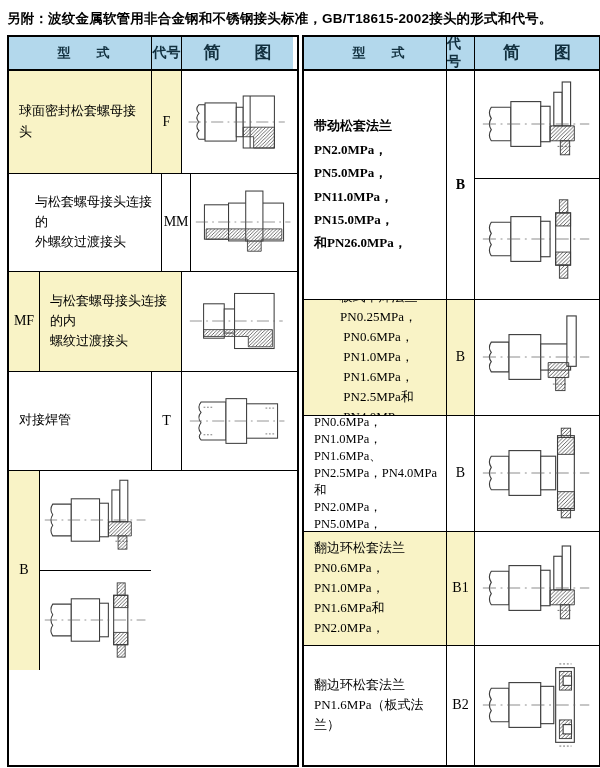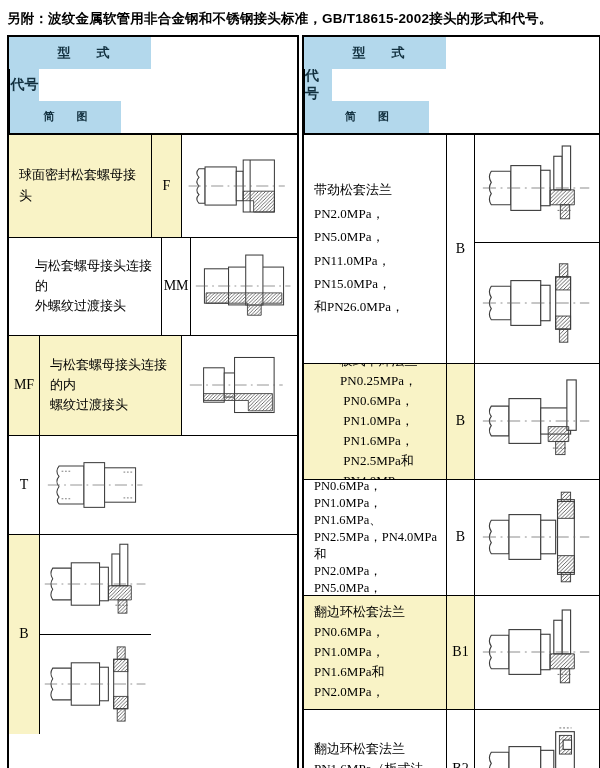--- a/index.html
+++ b/index.html
@@ -11,33 +11,33 @@
   .title{
     font-family:"Liberation Sans","DejaVu Sans",sans-serif;
     font-weight:bold;font-size:13.5px;line-height:1.3;
     padding:10px 4px 7px 7px;letter-spacing:.2px;border-radius:8px;
   }
   .tables{display:flex;gap:3px;margin-left:7px;}
   .tbl{border:2px solid #000;background:#fff;}
   .tbl-left{width:288px;}
   .tbl-right{width:299px;}
   .row{display:flex;border-top:1px solid #000;}
-  .row:first-child{border-top:none;flex-direction:column;}
+  .row:first-child{border-top:none;}
   .row.hdr-row{border-bottom:1px solid #000;}
   .cell{box-sizing:border-box;border-left:1px solid #000;overflow:hidden;}
   .cell:first-child{border-left:none;}
   
   .tbl-left  .c-type{width:142px;} .tbl-left  .c-code{width:30px;} .tbl-left  .c-diag{width:112px;}
   .tbl-right .c-type{width:142px;} .tbl-right .c-code{width:28px;} .tbl-right .c-diag{width:125px;}
   
   .hdr{background:#b3d8ec;height:32px;display:flex;align-items:center;justify-content:center;
-       font-size:11px;font-weight:bold;color:#12303f;}
+       font-size:17px;font-weight:bold;color:#12303f;}
   
   .l1{height:95px;} .l2{height:102px;} .l3{height:97px;padding-left:16px;} .l4{height:99px;} .l5{height:98px;} .l6{height:199px;}
-  .r1{height:228px;} .r2{height:115px;text-align:center;} .r3{height:115px;} .r4{height:113px;} .r5{height:119px;}
+  .r1{height:228px;font-weight:bold;} .r2{height:115px;text-align:center;} .r3{height:115px;} .r4{height:113px;} .r5{height:119px;}
   .c-type{display:flex;align-items:center;padding:4px 3px 4px 10px;font-size:13px;}
   .c-type span{white-space:pre-line;line-height:1.55;}
   .r1 .c-type span{line-height:1.8;}
   .r3 .c-type span{line-height:1.36;font-size:12.5px;}
   .c-code{display:flex;align-items:center;justify-content:center;font-size:14px;}
   .c-diag{display:flex;flex-direction:column;}
   .sub{flex:1;display:flex;align-items:center;justify-content:center;}
   .sub + .sub{border-top:1px solid #000;}
   .sub-fixed-l{flex:0 0 99px;} .sub-fixed-r{flex:0 0 107px;}
   .hl{background:#f9f3c6;}
@@ -123,20 +123,23 @@
           <rect class="ln" x="44" y="36" width="12" height="28"></rect>
           <rect class="ln" x="56" y="18" width="46" height="64"></rect>
           <polygon class="ht" points="20,60 100,60 100,80 72,80 72,68 20,68"></polygon>
           <line class="cl" x1="4" y1="50" x2="112" y2="50"></line>
         </svg>
       </div>
         </div>
     </div>
 
     <div class="row l5">
+      <div class="cell c-type">
+          <span>对接焊管</span>
+        </div>
       <div class="cell c-code">T</div>
       <div class="cell c-diag">
           <div class="sub">
         <svg viewBox="0 0 120 100" width="104" height="86">
           <path class="ln" d="M46,28 H17 Q12,34 17,40 Q12,46 17,52 Q12,58 17,64 Q13,68 17,72 H46 Z"></path>
           <rect class="ln" x="46" y="24" width="24" height="52"></rect>
           <rect class="ln" x="70" y="30" width="36" height="40"></rect>
           <line class="dt" x1="20" y1="34" x2="32" y2="34"></line>
               <line class="dt" x1="20" y1="66" x2="32" y2="66"></line>
           <line class="dt" x1="92" y1="35" x2="104" y2="35"></line>

